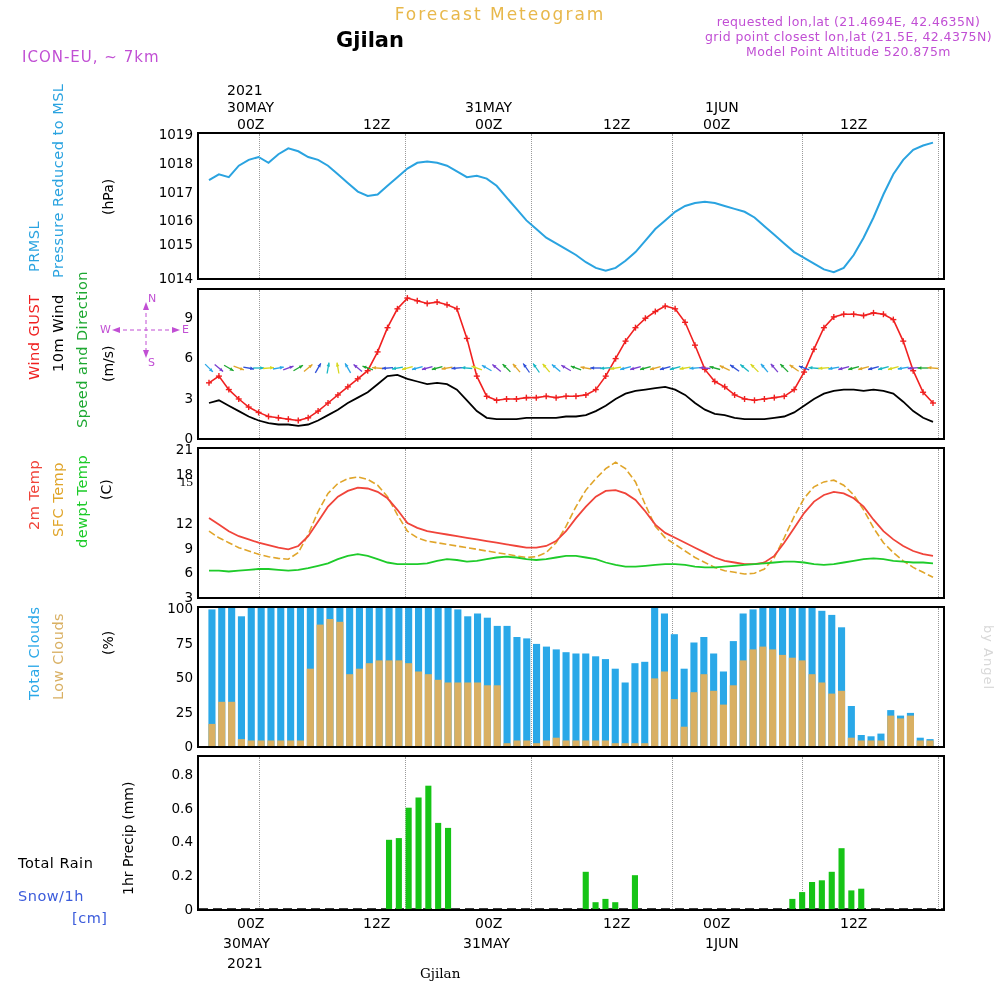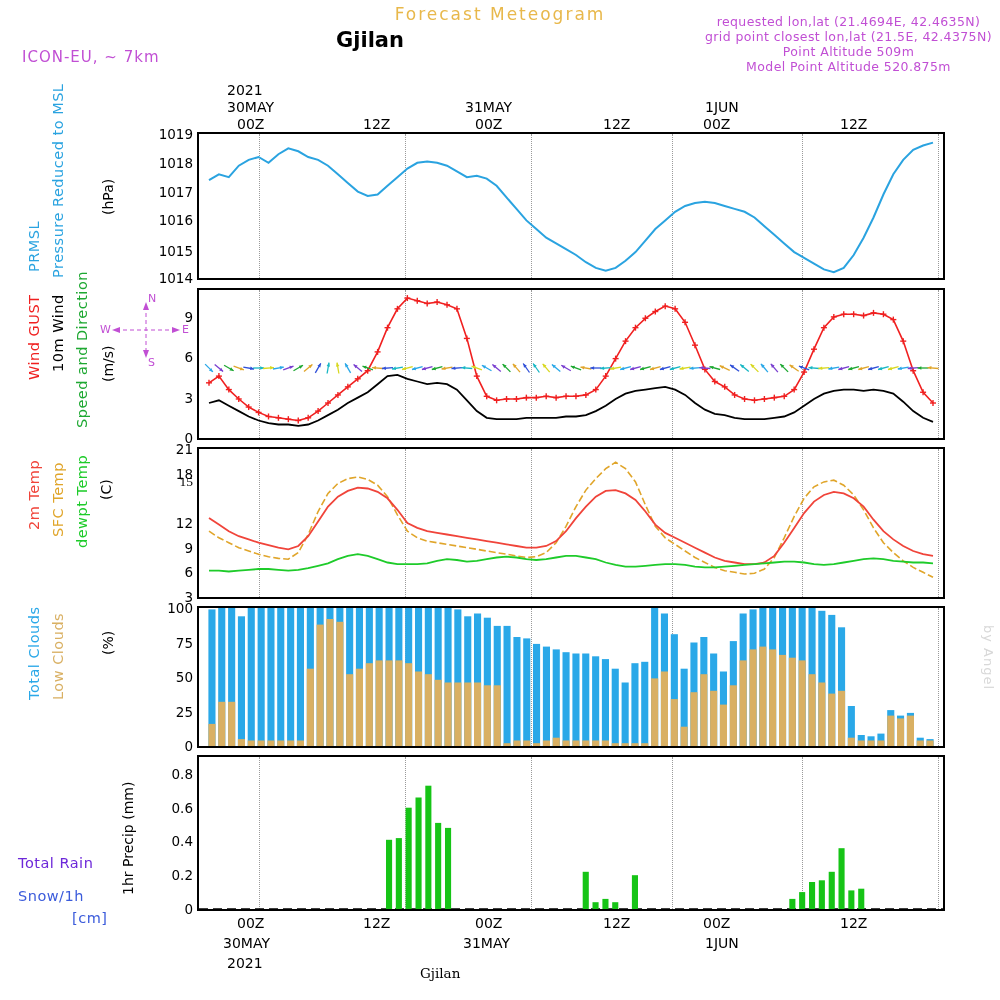--- a/index.html
+++ b/index.html
@@ -36,21 +36,20 @@
 </style>
 </head>
 <body>
 
 <div class="abs hdr-title">Forecast Meteogram</div>
 <div class="abs hdr-city">Gjilan</div>
 <div class="abs hdr-model">ICON-EU, ~ 7km</div>
 <div class="abs hdr-right">
   <div>requested lon,lat (21.4694E, 42.4635N)</div>
   <div>grid point closest lon,lat (21.5E, 42.4375N)</div>
-  <div>Point Altitude 509m</div>
   <div>Model Point Altitude 520.875m</div>
 </div>
 <div class="abs byangel">by Angel</div>
 
 <div class="abs axis-top">
   <div class="lab" style="left:72px;top:0;">2021</div>
   <div class="lab" style="left:72px;top:17px;">30MAY</div>
   <div class="lab" style="left:82px;top:34px;">00Z</div>
   <div class="lab" style="left:208px;top:34px;">12Z</div>
   <div class="lab" style="left:310px;top:17px;">31MAY</div>
@@ -69,21 +68,21 @@
   <div id="p1-grid">
       <div class="gridv" style="left: 8.11%;"></div>
       <div class="gridv" style="left: 27.7%;"></div>
       <div class="gridv" style="left: 44.59%;"></div>
       <div class="gridv" style="left: 63.51%;"></div>
       <div class="gridv" style="left: 81.08%;"></div>
       <div class="gridv" style="left: 99.32%;"></div>
     </div>
   <div id="p1-ticks">
       <div class="ytick" style="top: 144px;">1014</div>
-      <div class="ytick" style="top: 117px;">1015</div>
+      <div class="ytick" style="top: 110px;">1015</div>
       <div class="ytick" style="top: 86.4px;">1016</div>
       <div class="ytick" style="top: 57.6px;">1017</div>
       <div class="ytick" style="top: 28.8px;">1018</div>
       <div class="ytick" style="top: 0px;">1019</div>
     </div>
   <svg id="p1-svg" width="744" height="144" viewBox="0 0 744 144" preserveAspectRatio="none">
       <polyline points="10.0,46.1 19.9,40.3 29.8,43.2 39.8,31.7 49.7,25.9 59.6,23.0 69.5,28.8 79.4,20.2 89.3,14.4 99.3,17.3 109.2,23.0 119.1,25.9 129.0,31.7 138.9,40.3 148.8,49.0 158.8,57.6 168.7,61.9 178.6,60.5 188.5,51.8 198.4,43.2 208.4,34.6 218.3,28.8 228.2,27.4 238.1,28.8 248.0,31.7 257.9,37.4 267.9,43.2 277.8,41.8 287.7,44.6 297.6,51.8 307.5,63.4 317.5,74.9 327.4,86.4 337.3,95.0 347.2,103.7 357.1,109.4 367.0,115.2 377.0,121.0 386.9,128.2 396.8,133.9 406.7,136.8 416.6,133.9 426.5,126.7 436.5,118.1 446.4,106.6 456.3,95.0 466.2,86.4 476.1,77.8 486.1,72.0 496.0,69.1 505.9,67.7 515.8,69.1 525.7,72.0 535.6,74.9 545.6,77.8 555.5,83.5 565.4,92.2 575.3,100.8 585.2,109.4 595.2,118.1 605.1,123.8 615.0,129.6 624.9,135.4 634.8,138.2 644.7,133.9 654.7,121.0 664.6,103.7 674.5,83.5 684.4,60.5 694.3,40.3 704.2,25.9 714.2,15.8 724.1,11.5 734.0,8.6" fill="none" stroke="#2aa3e0" stroke-width="2"></polyline>
     </svg>
 </div>
 
@@ -915,21 +914,21 @@
       <rect x="698.0" y="110.4" width="7.1" height="27.6" fill="#d9b063"></rect>
       <rect x="707.9" y="104.9" width="7.1" height="33.1" fill="#2aa8e8"></rect>
       <rect x="707.9" y="107.6" width="7.1" height="30.4" fill="#d9b063"></rect>
       <rect x="717.7" y="129.7" width="7.1" height="8.3" fill="#2aa8e8"></rect>
       <rect x="717.7" y="132.5" width="7.1" height="5.5" fill="#d9b063"></rect>
       <rect x="727.5" y="131.1" width="7.1" height="6.9" fill="#2aa8e8"></rect>
       <rect x="727.5" y="132.5" width="7.1" height="5.5" fill="#d9b063"></rect>
     </svg>
 </div>
 
-<div class="ylabel" style="left:18px;top:855px;color:#6d28d9;">Total  Rain</div>
+<div class="ylabel" style="left:18px;top:855px;color:#000000;">Total  Rain</div>
 <div class="ylabel" style="left:18px;top:888px;color:#3b5bdb;">Snow/1h</div>
 <div class="ylabel" style="left:72px;top:910px;color:#3b5bdb;">[cm]</div>
 <div class="unitlabel" style="left:120px;top:895px;transform:rotate(-90deg);">1hr Precip (mm)</div>
 
 <div class="panel p5">
   <div id="p5-grid">
       <div class="gridv" style="left: 8.11%;"></div>
       <div class="gridv" style="left: 27.7%;"></div>
       <div class="gridv" style="left: 44.59%;"></div>
       <div class="gridv" style="left: 63.51%;"></div>

